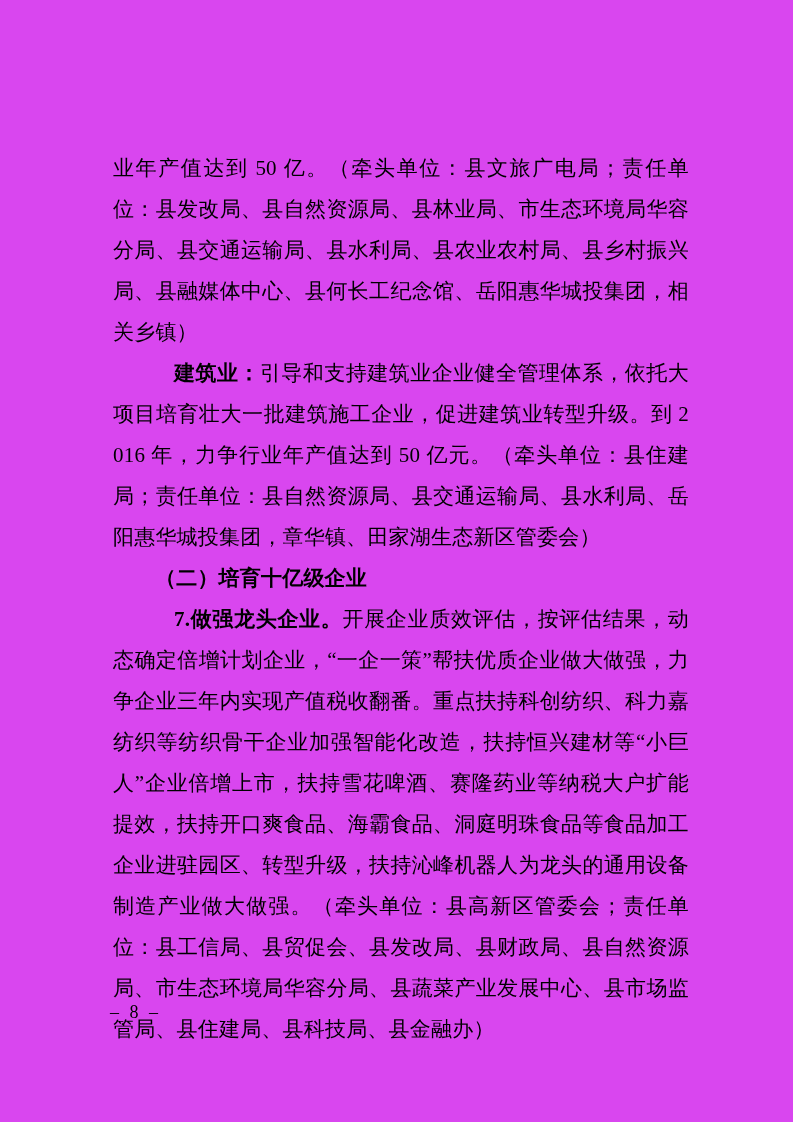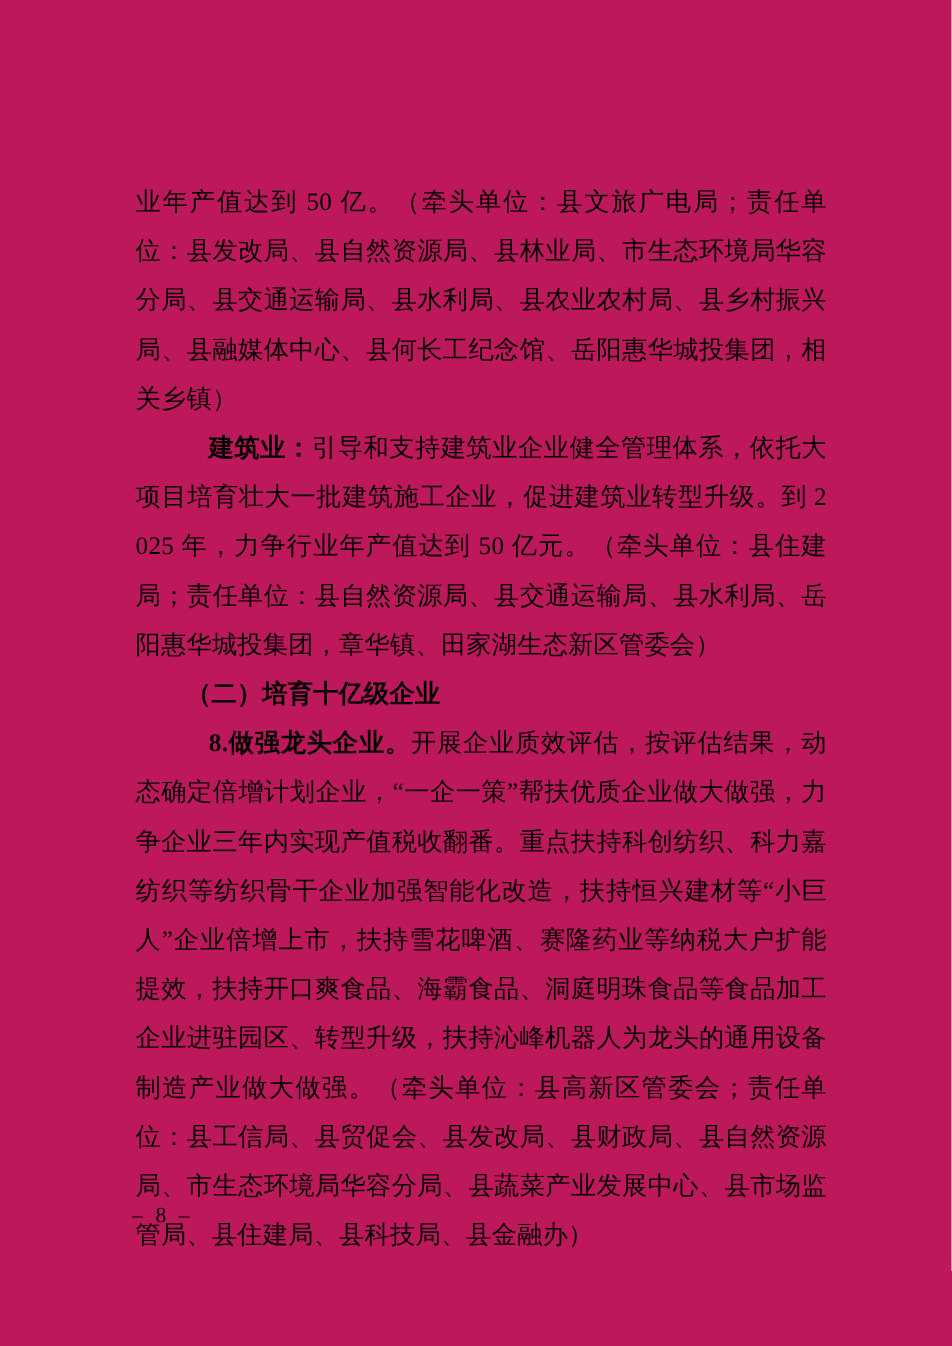--- a/index.html
+++ b/index.html
@@ -4,21 +4,21 @@
 <style>
   html, body {
     margin: 0;
     padding: 0;
     background: #ffffff;
   }
   .page {
     position: relative;
     width: 793px;
     height: 1122px;
-    background: #be185d;
+    background: #d946ef;
     color: #000000;
     font-family: "Liberation Serif", "DejaVu Serif", serif;
     overflow: hidden;
   }
   .text-block {
     position: absolute;
     left: 113px;
     top: 148px;
     width: 576px;
   }
@@ -55,23 +55,23 @@
 </style>
 </head>
 <body>
 
 <div class="page">
 
   <div class="text-block">
 
     <p class="para no-indent"><span>业年产值达到 50 亿。（牵头单位：县文旅广电局；责任单位：县发改局、县自然资源局、县林业局、市生态环境局华容分局、县交通运输局、县水利局、县农业农村局、县乡村振兴局、县融媒体中心、县何长工纪念馆、岳阳惠华城投集团，相关乡镇）</span></p>
 
-    <p class="para"><span class="lead-bold">建筑业：</span><span>引导和支持建筑业企业健全管理体系，依托大项目培育壮大一批建筑施工企业，促进建筑业转型升级。到 2025 年，力争行业年产值达到 50 亿元。（牵头单位：县住建局；责任单位：县自然资源局、县交通运输局、县水利局、岳阳惠华城投集团，章华镇、田家湖生态新区管委会）</span></p>
+    <p class="para"><span class="lead-bold">建筑业：</span><span>引导和支持建筑业企业健全管理体系，依托大项目培育壮大一批建筑施工企业，促进建筑业转型升级。到 2016 年，力争行业年产值达到 50 亿元。（牵头单位：县住建局；责任单位：县自然资源局、县交通运输局、县水利局、岳阳惠华城投集团，章华镇、田家湖生态新区管委会）</span></p>
 
     <p class="para section-heading"><span>（二）培育十亿级企业</span></p>
 
-    <p class="para"><span class="lead-bold">8.做强龙头企业。</span><span>开展企业质效评估，按评估结果，动态确定倍增计划企业，“一企一策”帮扶优质企业做大做强，力争企业三年内实现产值税收翻番。重点扶持科创纺织、科力嘉纺织等纺织骨干企业加强智能化改造，扶持恒兴建材等“小巨人”企业倍增上市，扶持雪花啤酒、赛隆药业等纳税大户扩能提效，扶持开口爽食品、海霸食品、洞庭明珠食品等食品加工企业进驻园区、转型升级，扶持沁峰机器人为龙头的通用设备制造产业做大做强。（牵头单位：县高新区管委会；责任单位：县工信局、县贸促会、县发改局、县财政局、县自然资源局、市生态环境局华容分局、县蔬菜产业发展中心、县市场监管局、县住建局、县科技局、县金融办）</span></p>
+    <p class="para"><span class="lead-bold">7.做强龙头企业。</span><span>开展企业质效评估，按评估结果，动态确定倍增计划企业，“一企一策”帮扶优质企业做大做强，力争企业三年内实现产值税收翻番。重点扶持科创纺织、科力嘉纺织等纺织骨干企业加强智能化改造，扶持恒兴建材等“小巨人”企业倍增上市，扶持雪花啤酒、赛隆药业等纳税大户扩能提效，扶持开口爽食品、海霸食品、洞庭明珠食品等食品加工企业进驻园区、转型升级，扶持沁峰机器人为龙头的通用设备制造产业做大做强。（牵头单位：县高新区管委会；责任单位：县工信局、县贸促会、县发改局、县财政局、县自然资源局、市生态环境局华容分局、县蔬菜产业发展中心、县市场监管局、县住建局、县科技局、县金融办）</span></p>
 
   </div>
 
   <div class="page-footer"><span>– 8 –</span></div>
 
 </div>
 
 </body></html>

